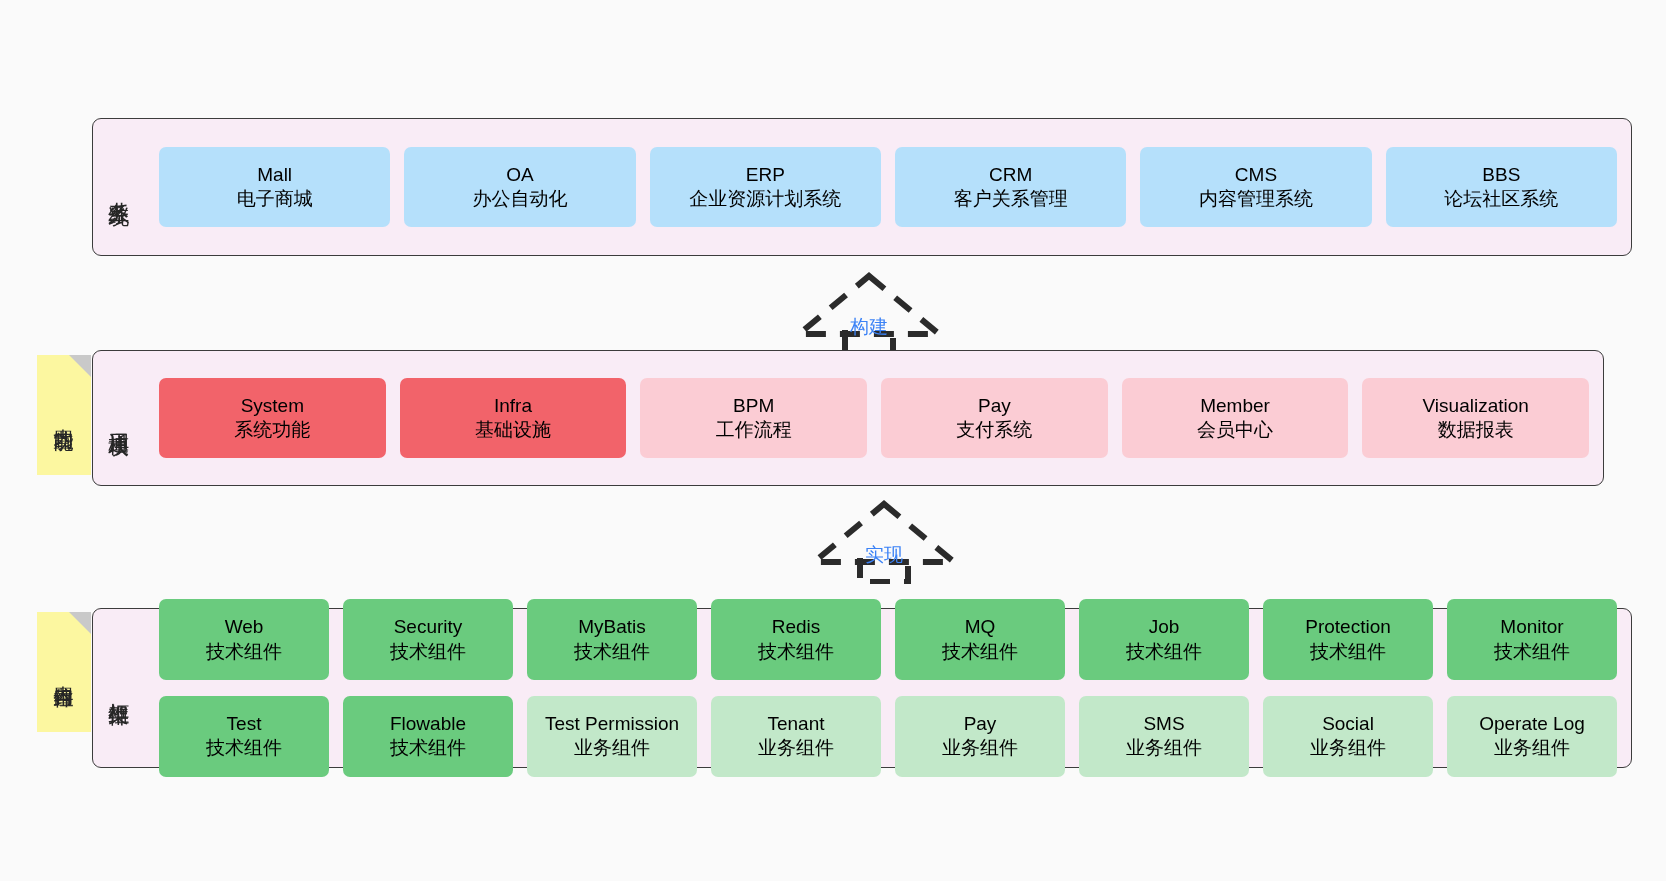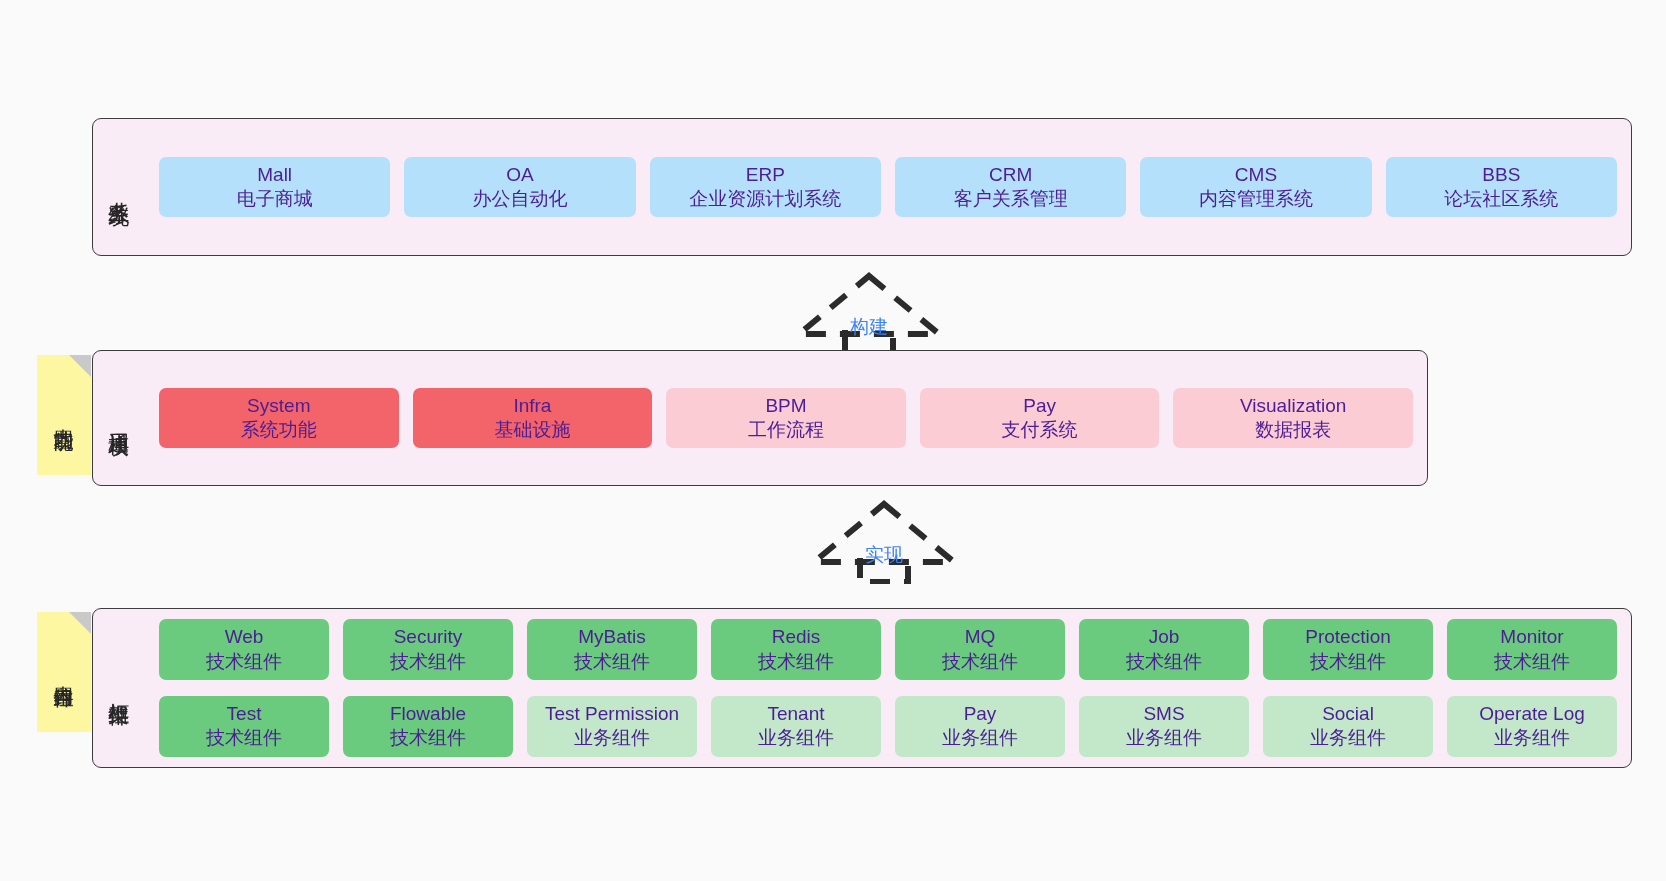--- a/index.html
+++ b/index.html
@@ -48,24 +48,24 @@
     gap: 14px;
   }
   .box {
     flex: 1 1 0;
     border-radius: 7px;
     display: flex;
     flex-direction: column;
     align-items: center;
     justify-content: center;
     text-align: center;
-    color: #4c1d95;
+    color: #000000;
     font-size: 19px;
     line-height: 1.28;
-    padding: 6px 4px;
+    padding: 16px 4px;
   }
   .box .l1 { white-space: nowrap; }
   .box .l2 { white-space: nowrap; }
   .box.wrap .l1 { white-space: normal; }
 
   
   .c-blue      { background: #b5e0fb; }
   .c-red       { background: #f2636a; }
   .c-pink      { background: #fbccd4; }
   .c-green     { background: #6acb7e; }
@@ -154,39 +154,43 @@
       <path d="M50 58 L50 82 L98 82 L98 58" fill="none" stroke="#2b2b2b" stroke-width="6" stroke-dasharray="20 14" stroke-linecap="butt"></path>
     </svg>
     <span class="arrow-label" style="top:42px;">构建</span>
   </div>
 
   <div class="tag" id="tag-builtin-feature" style="left:37px; top:355px; height:120px;">
     <span class="fold"></span>
     <span>内置功能</span>
   </div>
 
-  <div class="layer" id="layer-common-module" style="left:92px; top:350px; width:1336px; height:136px;">
+  <div class="layer" id="layer-common-module" style="left:92px; top:350px; width:1512px; height:136px;">
     <div class="layer-title">通用模块</div>
     <div class="layer-body">
       <div class="row">
         <div class="box c-red">
           <span class="l1">System</span>
           <span class="l2">系统功能</span>
         </div>
         <div class="box c-red">
           <span class="l1">Infra</span>
           <span class="l2">基础设施</span>
         </div>
         <div class="box c-pink">
           <span class="l1">BPM</span>
           <span class="l2">工作流程</span>
         </div>
         <div class="box c-pink">
           <span class="l1">Pay</span>
           <span class="l2">支付系统</span>
+        </div>
+        <div class="box c-pink">
+          <span class="l1">Member</span>
+          <span class="l2">会员中心</span>
         </div>
         <div class="box c-pink">
           <span class="l1">Visualization</span>
           <span class="l2">数据报表</span>
         </div>
       </div>
     </div>
   </div>
 
   <div class="arrow" id="arrow-implement" style="left:810px; top:500px; width:148px; height:84px;">

